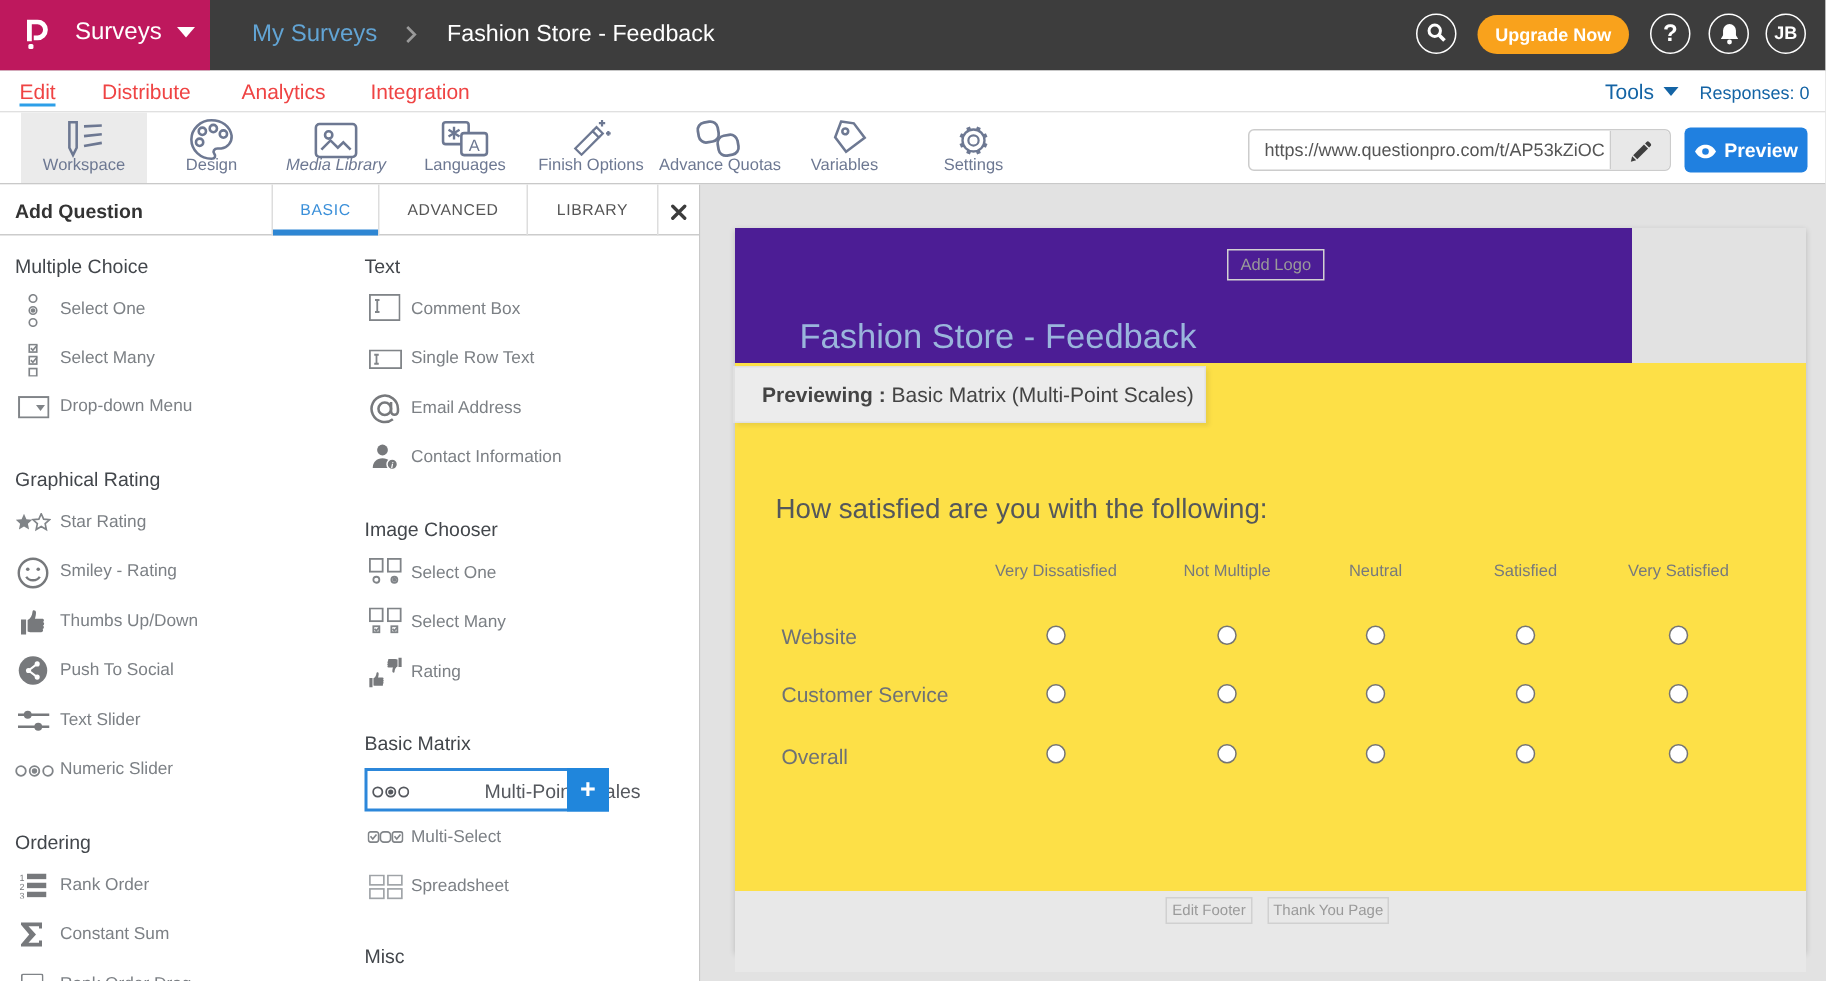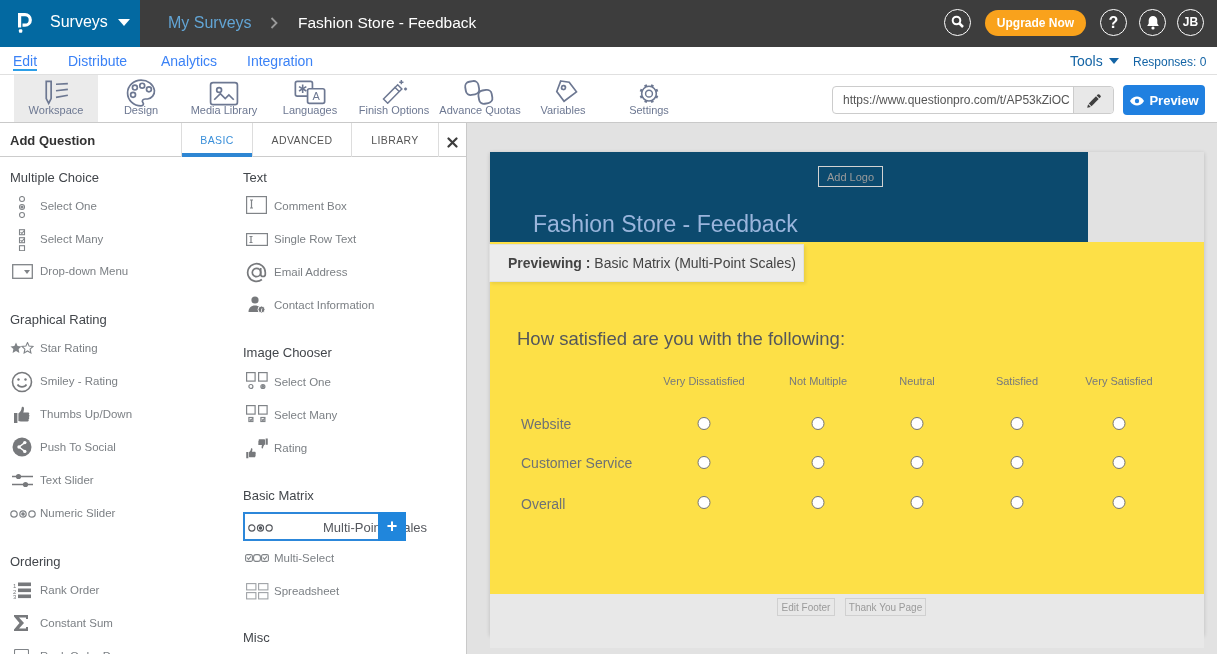--- a/index.html
+++ b/index.html
@@ -1,32 +1,32 @@
 <!DOCTYPE html>
 <html><head>
 <meta charset="utf-8">
 <style>
 * { margin:0; padding:0; box-sizing:border-box; }
 html,body { width:1217px; height:654px; overflow:hidden; font-family:"Liberation Sans", sans-serif; }
 body { position:relative; background:#e2e2e2; }
 
 
 .topbar { position:absolute; left:0; top:0; width:1217px; height:47px; background:#3d3d3d; }
-.logo { position:absolute; left:0; top:0; width:140px; height:47px; background:#0369a1; color:#fff; }
+.logo { position:absolute; left:0; top:0; width:140px; height:47px; background:#be185d; color:#fff; }
 .logo .ptxt { position:absolute; left:50px; top:13px; font-size:16px; color:#fff; }
 .caret { display:inline-block; width:0; height:0; border-left:6px solid transparent; border-right:6px solid transparent; border-top:7px solid #fff; vertical-align:middle; margin-left:10px; }
 .crumb { position:absolute; top:14px; font-size:16px; }
 .c1 { left:168px; color:#62a4d4; }
 .c3 { left:298px; color:#fff; font-size:15.5px; }
 .circbtn { position:absolute; top:9px; width:27px; height:27px; border:1.2px solid #fff; border-radius:50%; color:#fff; text-align:center; }
 .upgrade { position:absolute; left:985px; top:10px; width:101px; height:26px; background:#f9a21c; border-radius:13px; color:#fff; font-size:12px; font-weight:bold; text-align:center; line-height:26px; }
 
 
 .navbar { position:absolute; left:0; top:47px; width:1217px; height:28px; background:#fff; border-bottom:1px solid #e0e0e0; }
-.navitem { position:absolute; top:6px; font-size:14px; color:#3b82f6; }
+.navitem { position:absolute; top:6px; font-size:14px; color:#ef4444; }
 .nav-edit { left:13px; }
 .nav-edit:after { content:""; position:absolute; left:0; right:0; bottom:-2px; height:2.5px; background:#2d9fe8; }
 .nav-dist { left:68px; }
 .nav-ana { left:161px; }
 .nav-int { left:247px; }
 .nav-tools { left:1070px; color:#1464a5; white-space:nowrap; }
 .nav-resp { left:1133px; color:#1464a5; font-size:12px; white-space:nowrap; top:8px; }
 .bluecaret { display:inline-block; width:0; height:0; border-left:5px solid transparent; border-right:5px solid transparent; border-top:6px solid #1464a5; vertical-align:middle; margin-left:6px; margin-bottom:2px; }
 
 
@@ -50,21 +50,21 @@
 .ptab.lib { left:351px; width:87px; }
 .pclose { position:absolute; left:438px; top:0; width:28px; height:34px; border-left:1px solid #ddd; text-align:center; padding-top:11px; }
 .shead { position:absolute; font-size:13px; color:#42464b; }
 .pitem { position:absolute; font-size:11.5px; color:#7c8085; white-space:nowrap; }
 .selbox { position:absolute; left:243px; top:389px; width:163px; height:29px; border:2px solid #2c87da; background:#fff; }
 .selbox .txt { position:absolute; left:30px; top:6px; font-size:13px; color:#55585e; white-space:nowrap;margin-left:48px; }
 .plusbtn { position:absolute; right:-2px; top:-2px; width:28px; height:29px; background:#2086dc; color:#fff; text-align:center; line-height:29px; font-size:18px; font-weight:bold; }
 
 
 .main { position:absolute; left:467px; top:123px; width:750px; height:531px; background:#e2e2e2; }
-.cardhead { position:absolute; left:23px; top:29px; width:598px; height:90px; background:#0c4a6e; }
+.cardhead { position:absolute; left:23px; top:29px; width:598px; height:90px; background:#4c1d95; }
 .addlogo { position:absolute; left:328px; top:14px; width:65px; height:21px; border:1px solid #d2d2d2; color:#9a9a9a; font-size:11px; text-align:center; line-height:20px; }
 .stitle { position:absolute; left:43px; top:59px; font-size:23px; color:#9ab5dc; letter-spacing:0px; white-space:nowrap; }
 .cardbody { position:absolute; left:23px; top:119px; width:714px; height:352px; background:#fde047; }
 .tooltip { position:absolute; left:-1px; top:2px; width:315px; height:38px; background:#ececec; border:1px solid #e0e0e0; box-shadow:2px 2px 3px rgba(0,0,0,0.08); font-size:14px; color:#444; line-height:36px; padding-left:18px; white-space:nowrap; }
 .qtext { position:absolute; left:27px; top:86px; font-size:18.5px; color:#54575b; }
 .colhead { position:absolute; top:133px; font-size:11px; white-space:nowrap; color:#77797c; text-align:center; transform:translateX(-50%); }
 .rowlbl { position:absolute; left:31px; font-size:14px; white-space:nowrap; color:#6e7175; }
 .radio { position:absolute; width:13px; height:13px; border:1.3px solid #757575; border-radius:50%; transform:translate(-50%,0); background:#fff; }
 .cardfoot { position:absolute; left:23px; top:471px; width:714px; height:54px; background:#e8e8e8; }
 .fbtn { position:absolute; top:4px; height:18px; border:1px solid #d0d0d0; color:#9a9a9a; font-size:10px; text-align:center; line-height:17px; white-space:nowrap; }
@@ -124,21 +124,21 @@
   <div class="tbtn" style="left:99px;">
     <svg width="26" height="24" viewBox="0 0 26 24" fill="none" stroke="#6d7892" stroke-width="1.4">
       <path d="M13 1 a11 10.5 0 1 0 0 21 c2 0 2.5-1.5 1.5-2.8 -1-1.3 0-2.8 1.8-2.8 h2 a6.5 6.5 0 0 0 5.7 -7 C23 4 18.5 1 13 1 z"></path>
       <circle cx="8" cy="7" r="2"></circle>
         <circle cx="14" cy="5.5" r="2"></circle>
         <circle cx="19.5" cy="8.5" r="2"></circle>
         <circle cx="6.5" cy="13" r="2"></circle>
     </svg>
     <div class="lbl">Design</div>
   </div>
-  <div class="tbtn" style="left:182px;">
+  <div class="tbtn" style="left:182px;font-style:italic;">
     <svg width="26" height="24" viewBox="0 0 26 24" fill="none" stroke="#6d7892" stroke-width="1.4">
       <rect x="2" y="3" width="22" height="18" rx="2"></rect>
       <circle cx="9" cy="9" r="2"></circle>
       <path d="M5 17 l5 -5 4 4 3 -3 4 4"></path>
     </svg>
     <div class="lbl">Media Library</div>
   </div>
   <div class="tbtn" style="left:268px;">
     <svg width="28" height="24" viewBox="0 0 28 24" fill="none" stroke="#6d7892" stroke-width="1.4">
       <rect x="2" y="2" width="14" height="12" rx="1.5"></rect>

